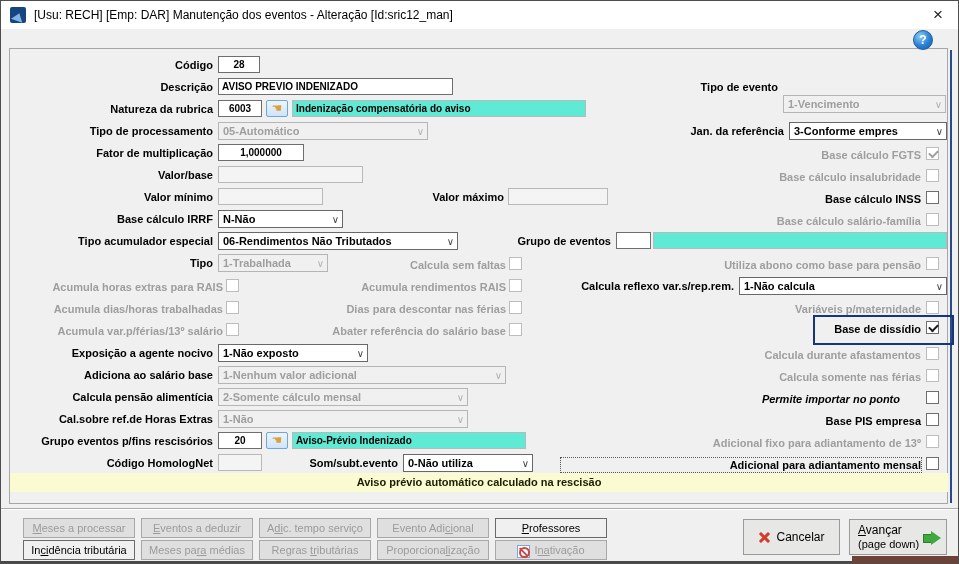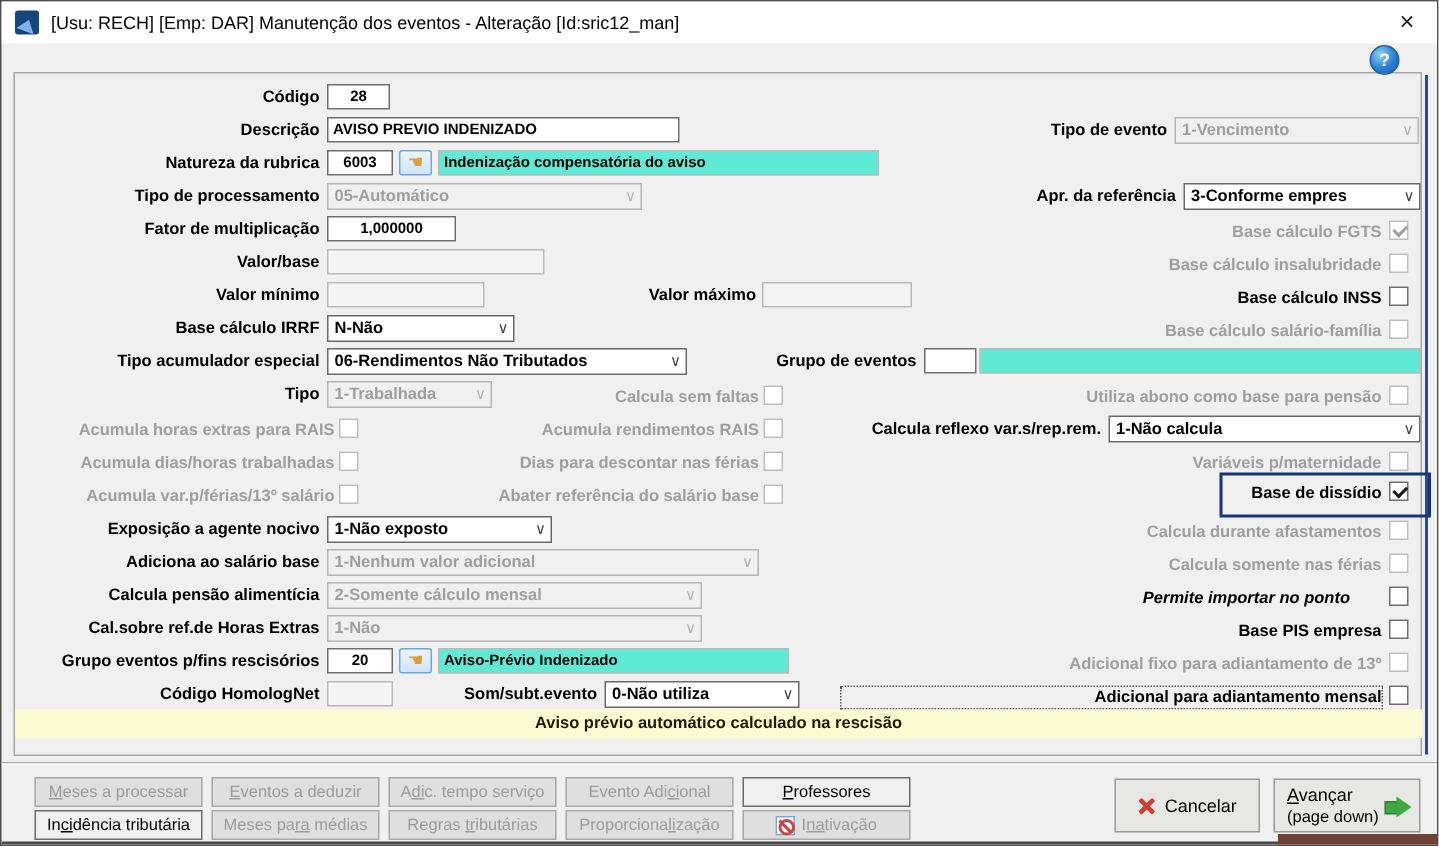--- a/index.html
+++ b/index.html
@@ -72,36 +72,36 @@
   <div class="groupbox"></div>
   <div class="rightline"></div>
   <div class="help-icon">?</div>
 
   <div class="lbl" style="left:8px;top:57px;width:204px;">Código</div>
   <div class="inp center" style="left:217px;top:55px;width:42px;">28</div>
 
   <div class="lbl" style="left:8px;top:79px;width:204px;">Descrição</div>
   <div class="inp" style="left:217px;top:77px;width:235px;">AVISO PREVIO INDENIZADO</div>
   <div class="lbl" style="left:560px;top:79px;width:217px;">Tipo de evento</div>
-  <div class="combo disc" style="left:782px;top:77px;width:163px;">
+  <div class="combo disc" style="left:782px;top:94px;width:163px;">
     <span>1-Vencimento</span>
     <span class="chev">∨</span>
   </div>
 
   <div class="lbl" style="left:8px;top:101px;width:204px;">Natureza da rubrica</div>
   <div class="inp center" style="left:217px;top:99px;width:44px;">6003</div>
   <button class="lookup-btn" style="left:265px;top:99px;"><span>☚</span></button>
   <div class="inp ro" style="left:291px;top:99px;width:294px;">Indenização compensatória do aviso</div>
 
   <div class="lbl" style="left:8px;top:123px;width:204px;">Tipo de processamento</div>
   <div class="combo disc" style="left:217px;top:121px;width:210px;">
     <span>05-Automático</span>
     <span class="chev">∨</span>
   </div>
-  <div class="lbl" style="left:600px;top:123px;width:183px;">Apr. da referência</div>
+  <div class="lbl" style="left:600px;top:123px;width:183px;">Jan. da referência</div>
   <div class="combo" style="left:788px;top:121px;width:158px;">
     <span>3-Conforme empres</span>
     <span class="chev">∨</span>
   </div>
 
   <div class="lbl" style="left:8px;top:145px;width:204px;">Fator de multiplicação</div>
   <div class="inp center" style="left:217px;top:143px;width:86px;">1,000000</div>
   <div class="lbl dis" style="left:560px;top:147px;width:360px;">Base cálculo FGTS</div>
   <div class="cb discb checked" style="left:925px;top:146px;"></div>
 

